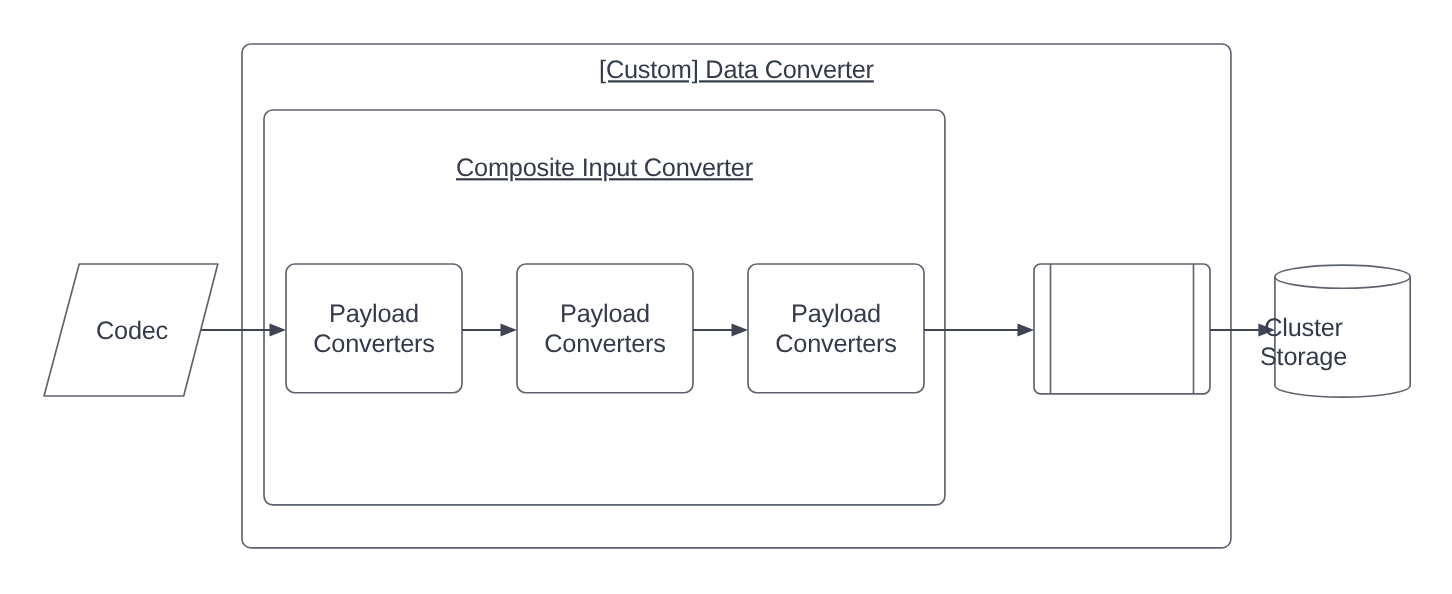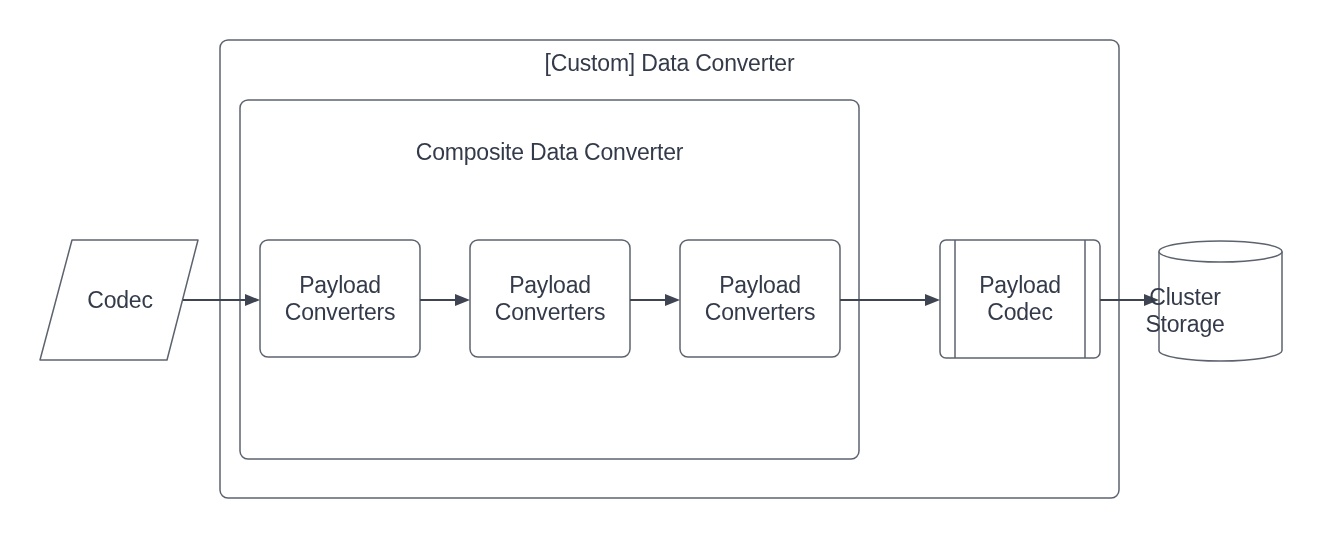--- a/index.html
+++ b/index.html
@@ -45,21 +45,21 @@
     position: absolute;
     display: flex;
     align-items: center;
     justify-content: center;
     text-align: center;
     color: #333a49;
     font-size: 23px;
     line-height: 27px;
     letter-spacing: -0.2px;
   }
-  .lbl.title { line-height: 28px; }
+  .lbl.title { line-height: 28px; text-decoration: underline; }
 </style>
 </head>
 <body>
 
 <div class="canvas">
 
   <svg class="diagram-layer" width="1320" height="540" viewBox="0 0 1320 540">
 
     <rect class="container-shape" x="220" y="40" width="899" height="458" rx="8"></rect>
 
@@ -95,27 +95,26 @@
       <polygon class="edge-head" points="940,300 925,294 925,306"></polygon>
     </g>
     <g>
       <line class="edge-line" x1="1100" y1="300" x2="1145" y2="300"></line>
       <polygon class="edge-head" points="1159,300 1144,294 1144,306"></polygon>
     </g>
   </svg>
 
   <div class="lbl title" style="left:220px; top:49px; width:899px; height:28px;">[Custom] Data Converter</div>
 
-  <div class="lbl title" style="left:240px; top:138px; width:619px; height:28px;">Composite Data Converter</div>
+  <div class="lbl title" style="left:240px; top:138px; width:619px; height:28px;">Composite Input Converter</div>
 
   <div class="lbl" style="left:60px; top:240px; width:120px; height:120px;">Codec</div>
 
   <div class="lbl" style="left:275px; top:240px; width:130px; height:117px;">Payload Converters</div>
 
   <div class="lbl" style="left:485px; top:240px; width:130px; height:117px;">Payload Converters</div>
 
   <div class="lbl" style="left:695px; top:240px; width:130px; height:117px;">Payload Converters</div>
 
-  <div class="lbl" style="left:960px; top:240px; width:120px; height:118px;">Payload Codec</div>
 
   <div class="lbl" style="left:1130px; top:260px; width:110px; height:101px;">Cluster Storage</div>
 
 </div>
 
 </body></html>

